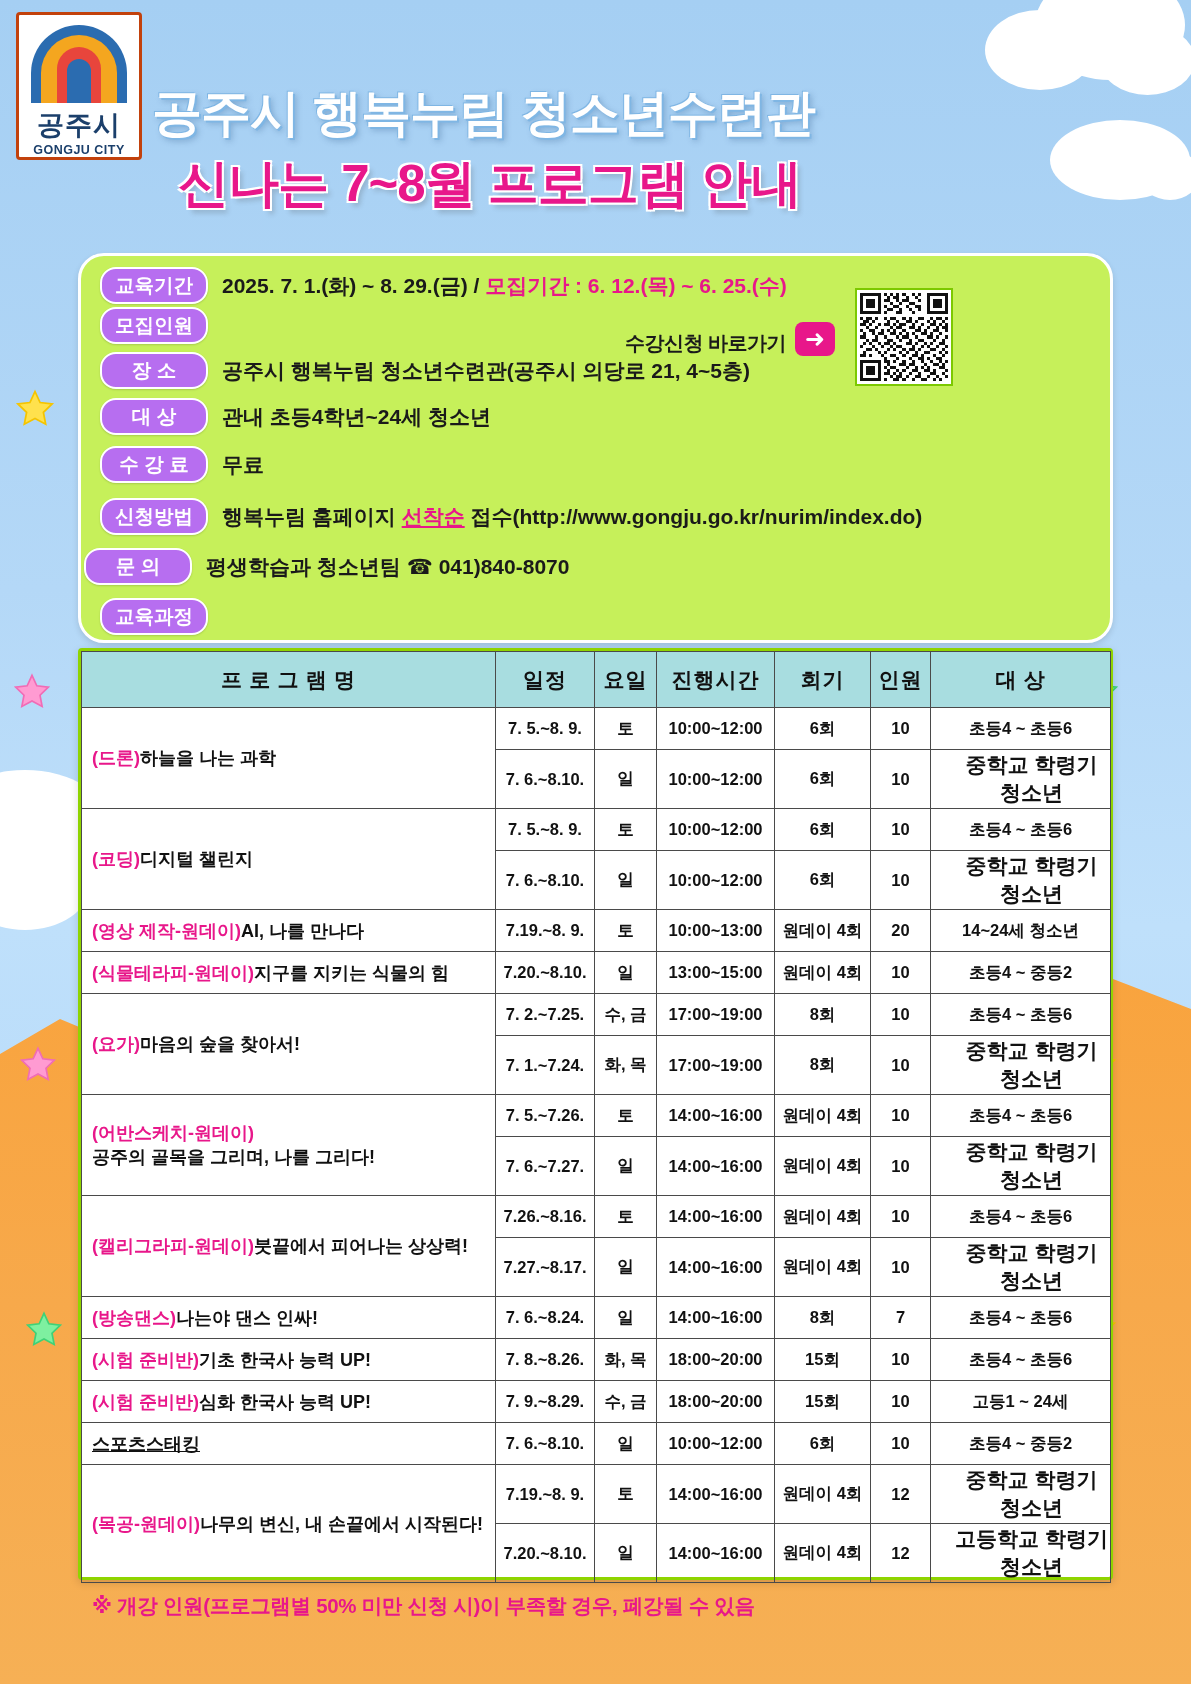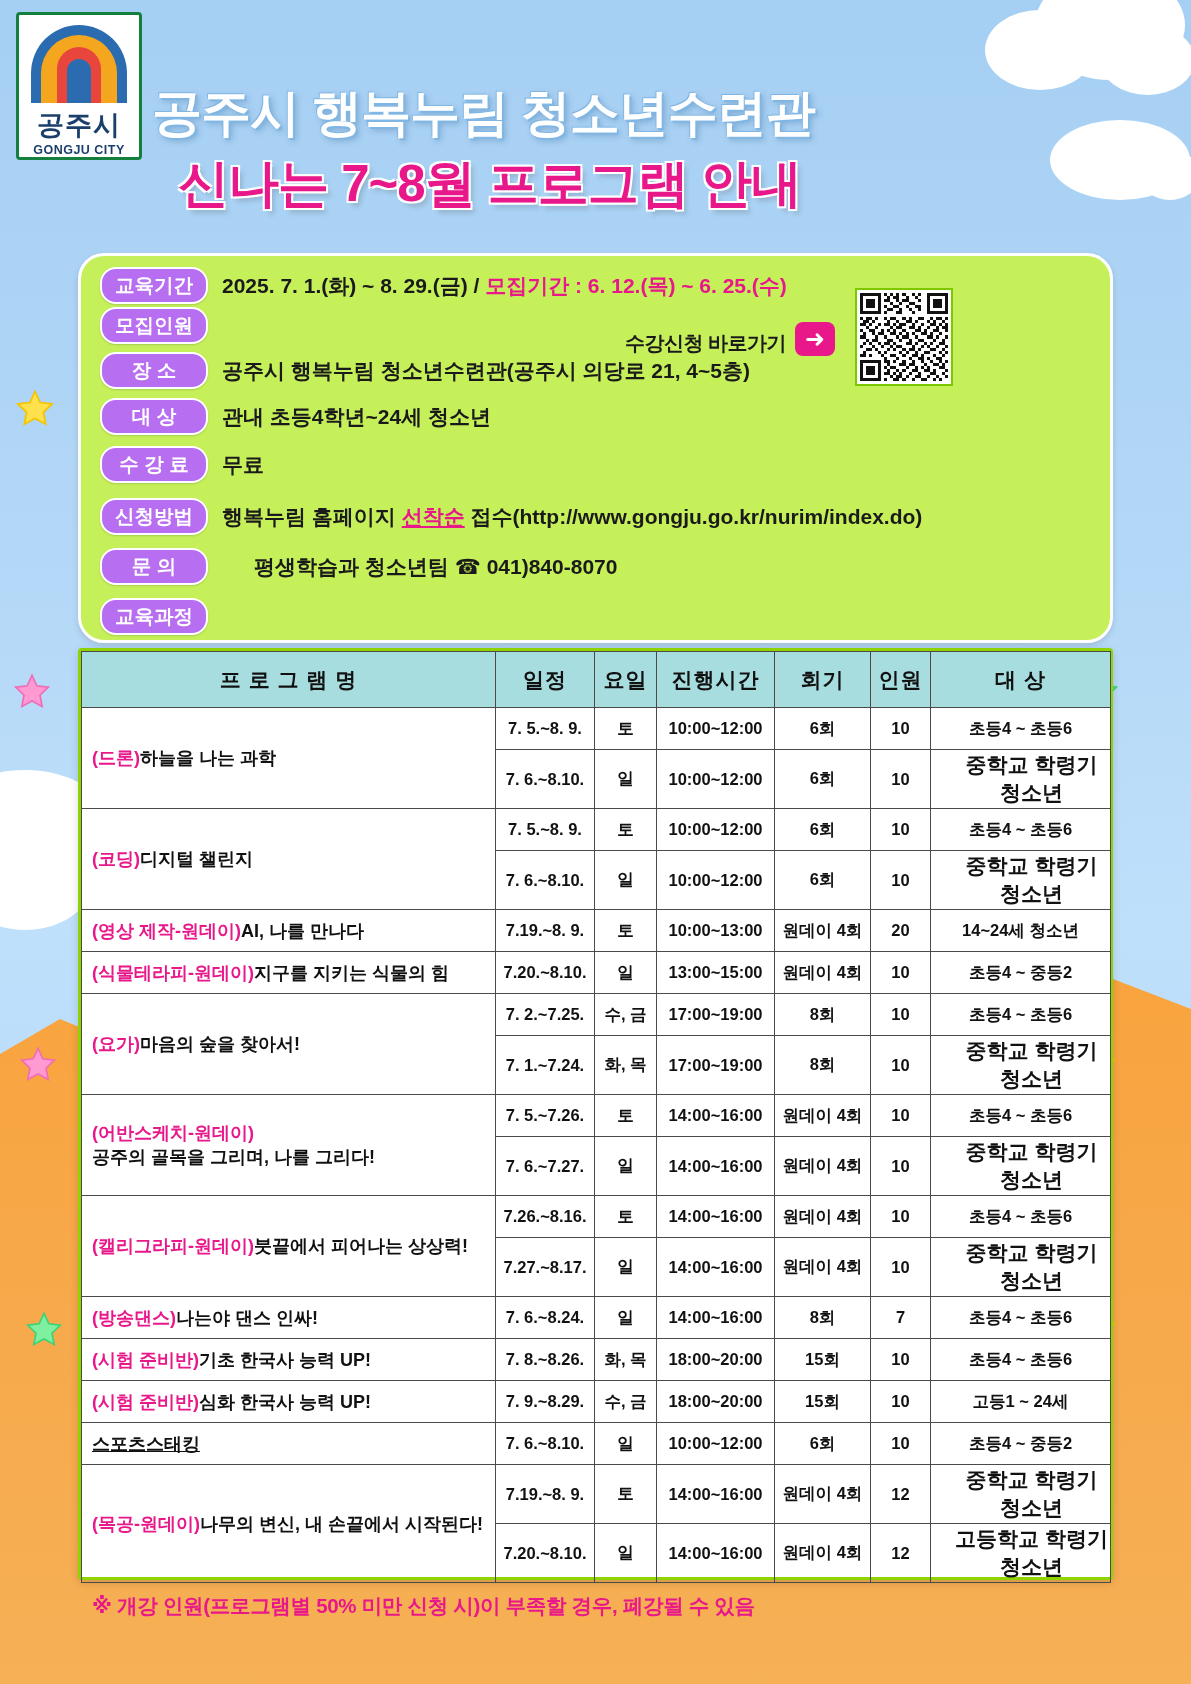--- a/index.html
+++ b/index.html
@@ -31,21 +31,21 @@
   .c6 { left:-60px; top:770px; width:170px; height:110px;}
   .c7 { left:10px;  top:800px; width:110px; height:80px;}
   .c8 { left:-40px; top:840px; width:130px; height:90px;}
 
   .star { position:absolute; }
   .star svg { display:block; }
 
   
   .logo {
     position:absolute; left:16px; top:12px; width:126px; height:148px;
-    background:#fff; border:3px solid #15803d; border-radius:4px;
+    background:#fff; border:3px solid #c2410c; border-radius:4px;
     display:flex; flex-direction:column; align-items:center; justify-content:flex-start;
   }
   .logo .arch { margin-top:10px; position:relative; width:96px; height:78px; }
   .logo .arch .outer {
     position:absolute; left:0; top:0; width:96px; height:78px;
     border:10px solid #2b6cb0; border-bottom:none;
     border-top-left-radius:48px; border-top-right-radius:48px;
     background:#f4a61f;
   }
   .logo .arch .inner {
@@ -104,20 +104,21 @@
   .tablebox {
     position:absolute; left:78px; top:648px; width:1035px; height:932px;
     background:#ffffff; border:3px solid #8fd400; border-radius:4px;
     box-shadow:0 3px 8px rgba(0,0,0,.15);
   }
   table { border-collapse:collapse; width:1029px; table-layout:fixed; }
   th, td { border:1.4px solid #4a4a4a; }
   thead th {
     background:#a8dde0; height:56px; font-size:21px; font-weight:bold; color:#111;
     letter-spacing:1px;
+    font-family:Liberation Serif, serif;
   }
   td { height:42px; font-size:16.5px; color:#111; text-align:center; font-weight:bold;}
   td.prog { text-align:left; padding-left:10px; font-size:18px; }
   td.prog .tag { color:#e8178a; }
   td.prog .ul { text-decoration:underline; }
   td.d { font-size:16.5px; }
   td.small { font-size:21px;padding-left:23px; }
   .note {
     position:absolute; left:92px; top:1592px; font-size:20.5px; font-weight:bold; color:#e8178a;
     letter-spacing:-0.3px;
@@ -216,21 +217,21 @@
       <div class="info-txt">관내 초등4학년~24세 청소년</div>
     </div>
     <div class="info-row" style="top: 446px; left: 100px;">
       <div class="pill">수 강 료</div>
       <div class="info-txt">무료</div>
     </div>
     <div class="info-row" style="top: 498px; left: 100px;">
       <div class="pill">신청방법</div>
       <div class="info-txt">행복누림 홈페이지 <span class="ul">선착순</span> 접수(http://www.gongju.go.kr/nurim/index.do)</div>
     </div>
-    <div class="info-row" style="top: 548px; left: 100px; gap: 32px;">
+    <div class="info-row" style="top: 548px; left: 84px;">
       <div class="pill">문    의</div>
       <div class="info-txt">평생학습과 청소년팀 ☎ 041)840-8070</div>
     </div>
     <div class="info-row" style="top: 598px; left: 100px;">
       <div class="pill">교육과정</div>
       <div class="info-txt"></div>
     </div>
   </div>
 
 <div class="qr-label">수강신청 바로가기</div>

